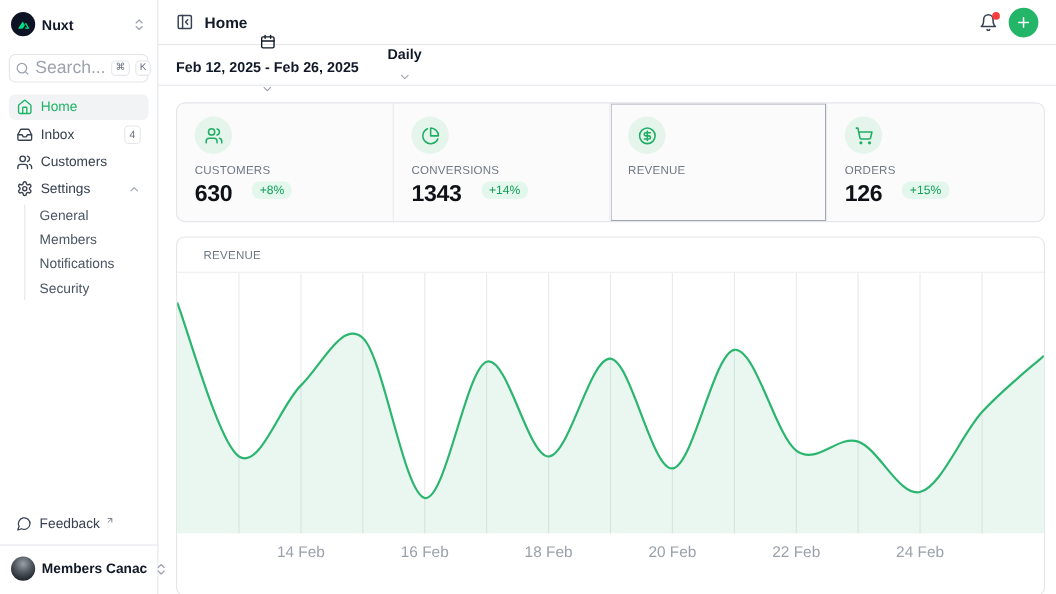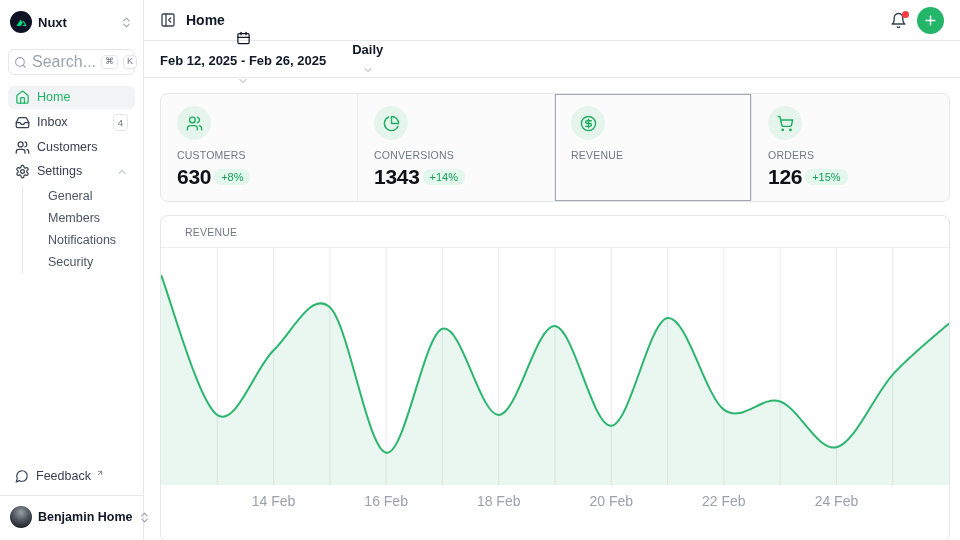--- a/index.html
+++ b/index.html
@@ -17,21 +17,21 @@
   .logo{width:22px;height:22px;border-radius:50%;background:#0d1324;display:flex;align-items:center;justify-content:center;flex:none;}
   .ws-name{font-size:13px;font-weight:700;flex:1;color:#111827;}
   .search{display:flex;align-items:center;gap:5px;border:1px solid #e4e6ea;border-radius:6px;padding:3px 5px;margin-top:13px;color:#9ca3af;cursor:pointer;background:#fff;}
   .ph{font-size:16px;flex:1;color:#9ca3af;}
   kbd{font-family:"Liberation Sans",sans-serif;font-size:9px;color:#6b7280;border:1px solid #e4e6ea;border-radius:4px;padding:1px 3px;background:#fff;line-height:1.1;}
   .sb-nav{margin-top:11px;display:flex;flex-direction:column;gap:1px;}
   .sb-item{display:flex;align-items:center;gap:7px;padding:4px 7px;border-radius:6px;font-size:12.5px;font-weight:500;color:#374151;cursor:pointer;line-height:13px;}
   .sb-item .lbl{flex:1;white-space:nowrap;}
   .sb-item.active{background:#f2f3f5;color:#1db567;}
   .count-badge{font-size:9.5px;border:1px solid #e4e6ea;border-radius:4px;padding:1px 4px;color:#6b7280;background:#fff;}
-  .subnav{margin:2px 0 4px 14px;border-left:1px solid #e5e7eb;padding-left:21px;display:flex;flex-direction:column;gap:1px;}
+  .subnav{margin:2px 0 4px 14px;border-left:1px solid #e5e7eb;padding-left:9px;display:flex;flex-direction:column;gap:1px;}
   .subnav .sb-item{padding:4px 4px;color:#4b5563;font-weight:400;}
   .sb-spacer{flex:1}
   .ext{color:#6b7280;margin:-6px 0 0 -2px;}
   .sb-user-wrap{border-top:1px solid #e5e7eb;margin:8px -8px 0;padding:8px 8px 2px;}
   .sb-user{display:flex;align-items:center;gap:6px;padding:2px 2px;border-radius:6px;cursor:pointer;}
   .avatar{width:22px;height:22px;border-radius:50%;flex:none;background:radial-gradient(circle at 50% 30%,#9aa0a8 0%,#555b63 40%,#23272e 78%);}
   .user-name{font-size:12.5px;font-weight:600;flex:1;white-space:nowrap;color:#111827;}
 
   
   .main{flex:1;display:flex;flex-direction:column;min-width:0;}
@@ -45,21 +45,21 @@
   .range-btn,.gran-btn{display:flex;align-items:center;gap:7px;background:none;border:none;font-size:13px;font-weight:600;color:#111827;font-family:inherit;cursor:pointer;padding:0;flex-direction:column;}
   .content{padding:15px 10px 0 16px;}
 
   
   .stats{display:grid;grid-template-columns:repeat(4,1fr);border:1px solid #e4e6ea;border-radius:8px;background:#fbfbfc;overflow:hidden;}
   .stat{padding:12px 16px;border-right:1px solid #e9eaee;cursor:pointer;}
   .stat:last-child{border-right:none}
   .stat.selected{box-shadow:inset 0 0 0 1px #a2a8b1;}
   .stat-ic{width:34px;height:34px;border-radius:50%;background:#e6f5ec;color:#1fae63;display:flex;align-items:center;justify-content:center;}
   .stat-label{margin-top:9px;font-size:10.5px;font-weight:500;color:#6f7782;letter-spacing:.02em;}
-  .stat-row{display:flex;align-items:center;gap:3px;margin-top:4px;}
+  .stat-row{display:flex;align-items:flex-start;gap:18px;margin-top:4px;}
   .stat-value{font-size:21px;font-weight:700;letter-spacing:-.3px;color:#0e1116;line-height:24px;}
   .delta{font-size:11px;font-weight:500;color:#13a05a;background:#e3f7ec;border-radius:7px;padding:2px 7px;}
 
   
   .chart-card{margin-top:13px;border:1px solid #e4e6ea;border-radius:8px;background:#fff;height:327px;box-sizing:border-box;overflow:hidden;display:flex;flex-direction:column;}
   .chart-head{padding:10px 24px 9px;border-bottom:1px solid #eceef1;}
   .chart-label{font-size:10.5px;font-weight:500;color:#6f7782;letter-spacing:.02em;}
   .chart-total{font-size:22px;font-weight:700;letter-spacing:-.4px;color:#0e1116;margin-top:2px;line-height:26px;}
   .chart-plot{height:237px;position:relative;}
   .chart-plot svg{position:absolute;inset:0;width:100%;height:100%;}
@@ -176,21 +176,21 @@
       <svg width="8" height="8" viewBox="0 0 24 24" fill="none" stroke="currentColor" stroke-width="2.4" stroke-linecap="round" stroke-linejoin="round">
           <path d="M7 7h10v10"></path>
           <path d="M7 17 17 7"></path>
         </svg>
     </span>
   </div>
 
   <div class="sb-user-wrap">
     <div class="sb-user">
       <span class="avatar"></span>
-      <span class="user-name">Benjamin Home</span>
+      <span class="user-name">Members Canac</span>
       <span class="icon muted">
         <svg width="13" height="13" viewBox="0 0 24 24" fill="none" stroke="currentColor" stroke-width="2" stroke-linecap="round" stroke-linejoin="round">
             <path d="m7 15 5 5 5-5"></path>
             <path d="m7 9 5-5 5 5"></path>
           </svg>
       </span>
     </div>
   </div>
 </aside>
 

